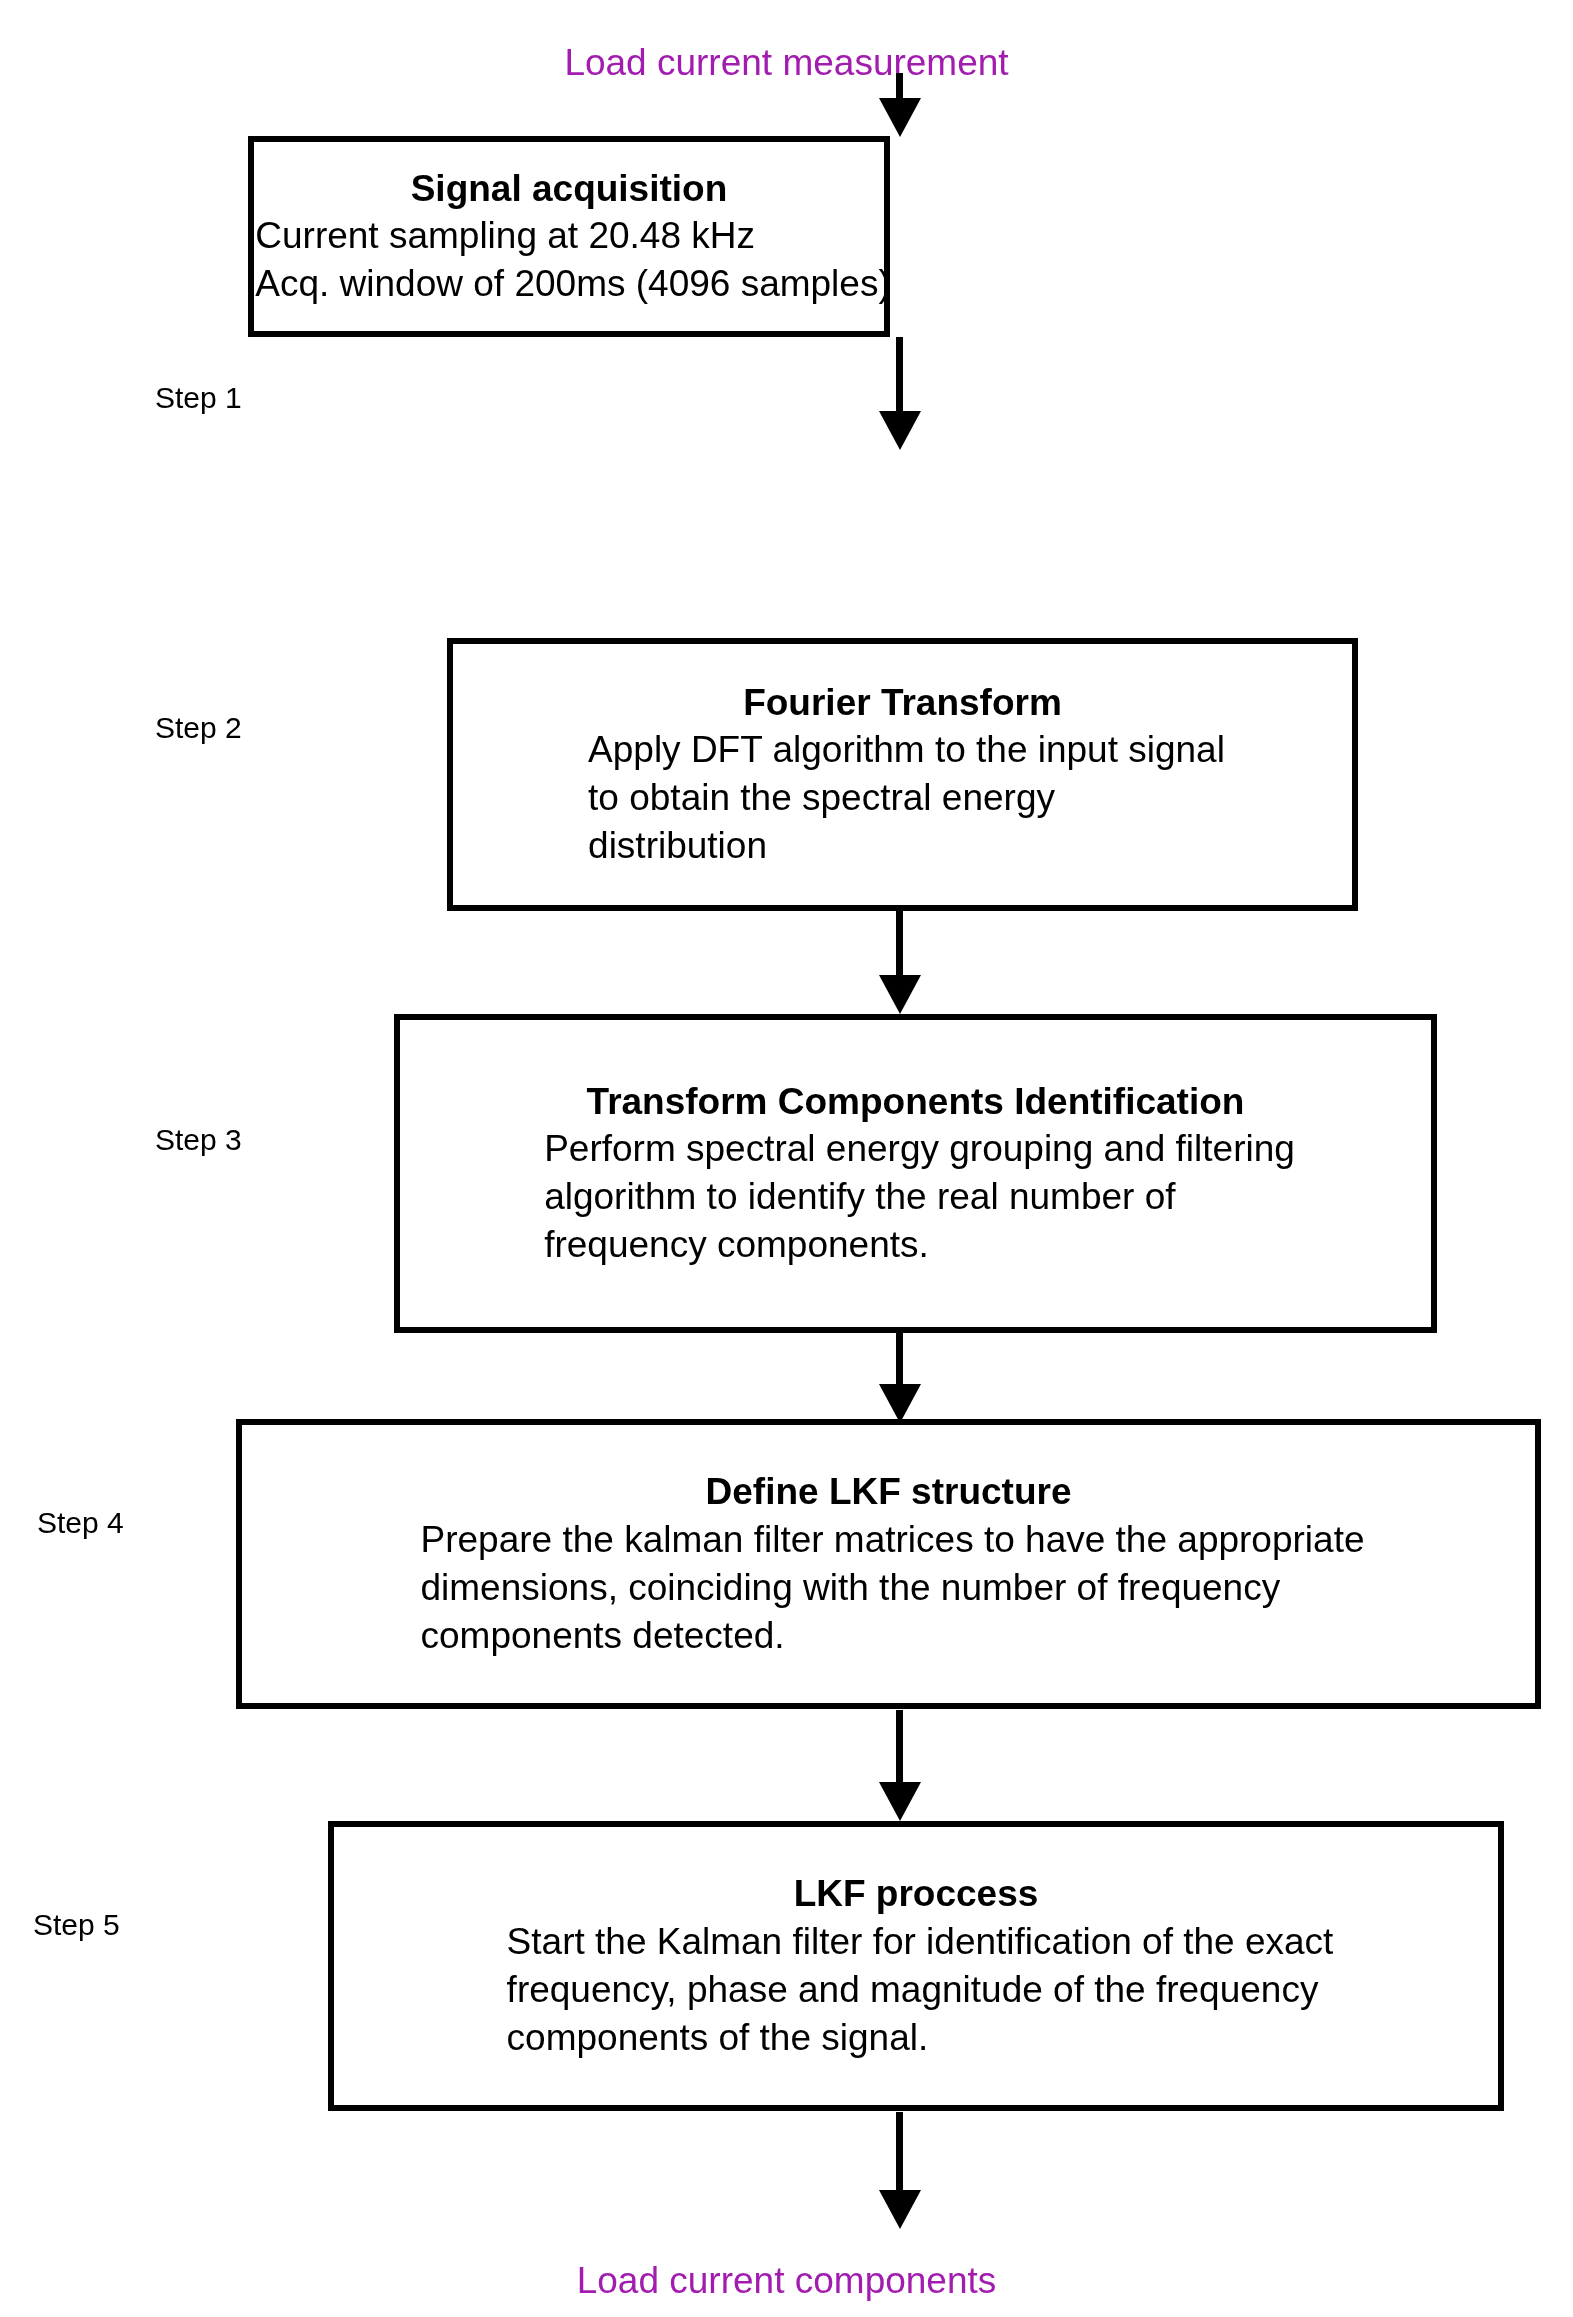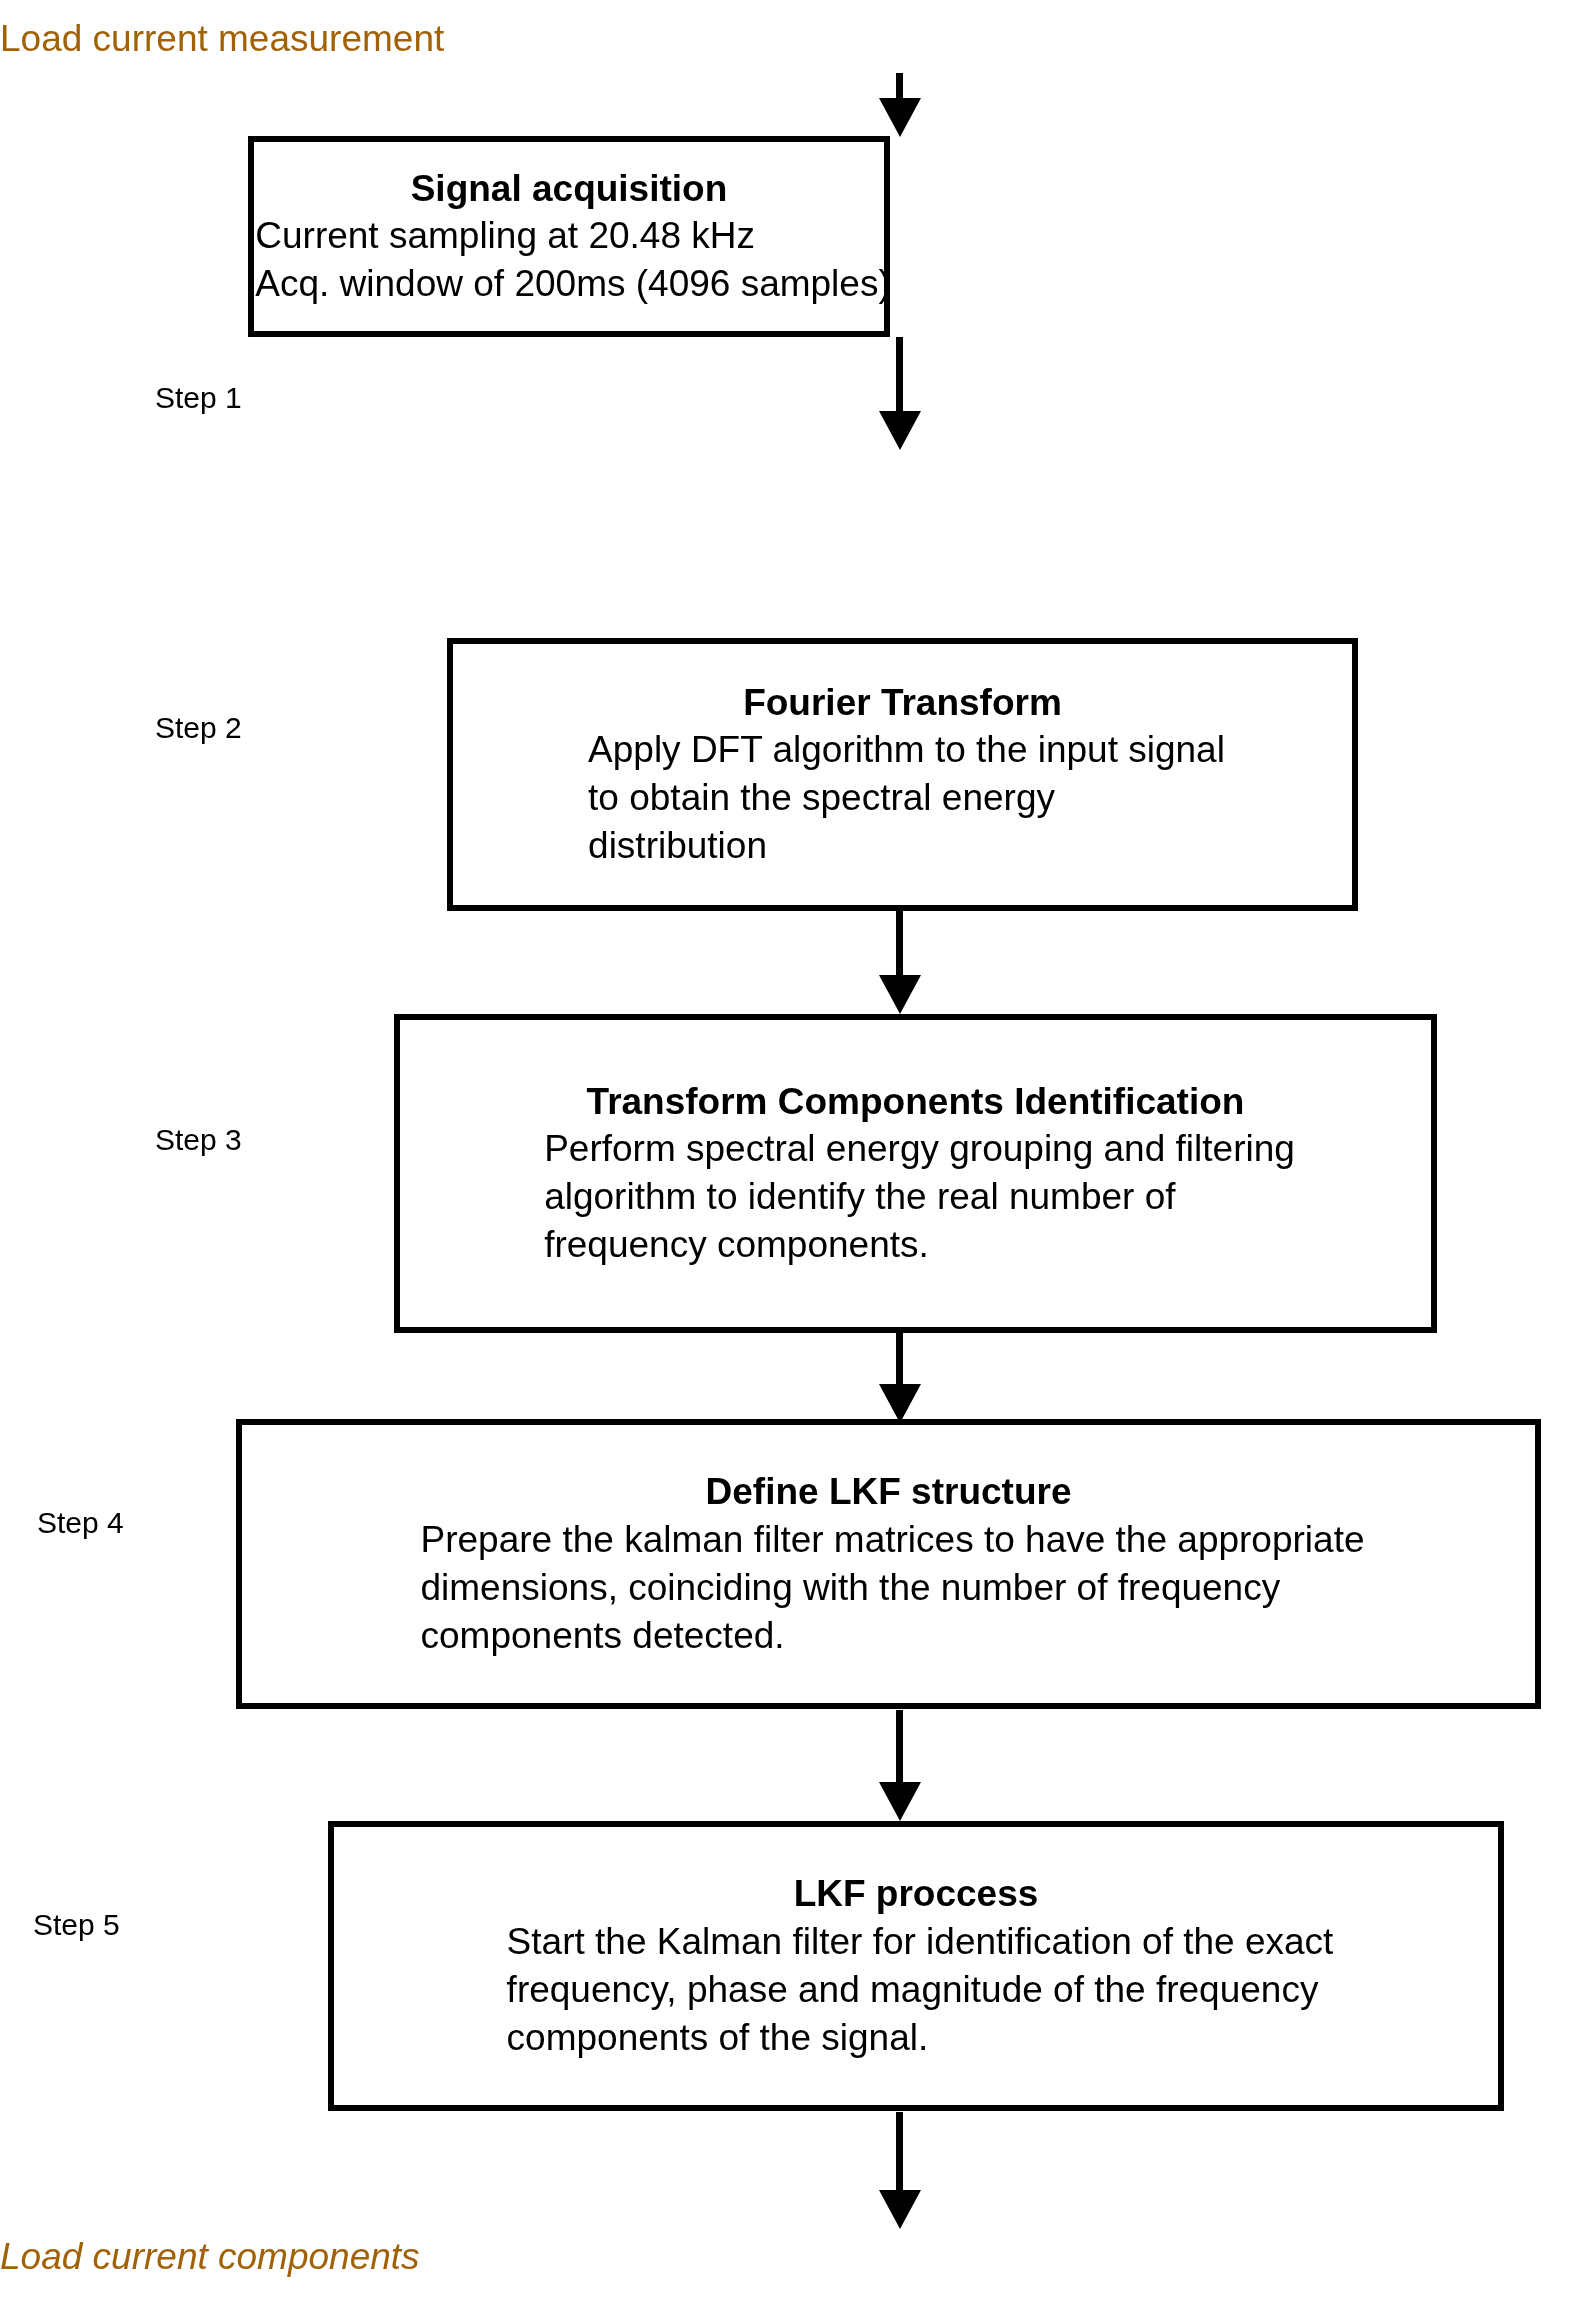--- a/index.html
+++ b/index.html
@@ -15,25 +15,26 @@
     position: relative;
     width: 1573px;
     height: 2318px;
     background: #ffffff;
     overflow: hidden;
   }
 
   
   .endpoint-label {
     position: absolute;
-    text-align: left;
+    text-align: center;
     font-size: 37px;
     line-height: 1.1;
     white-space: nowrap;
-    color: #a16207;
+    color: #a21caf;
+    margin-top: 24px;
   }
 
   
   .step-label {
     position: absolute;
     font-size: 30px;
     line-height: 1.05;
     white-space: nowrap;
     color: #000000;
   }
@@ -174,16 +175,16 @@
       <span class="ln">frequency, phase and magnitude of the frequency</span>
       <span class="ln">components of the signal.</span>
     </div>
   </div>
 
   <div class="arrow" style="left:878px; top:2112px; height:117px;">
     <div class="shaft"></div>
     <div class="head"></div>
   </div>
 
-  <div class="endpoint-label" style="left:0; top:2237px; width:1573px;font-style:italic;">Load current components</div>
+  <div class="endpoint-label" style="left:0; top:2237px; width:1573px;">Load current components</div>
 
 </div>
 
 
 </body></html>

